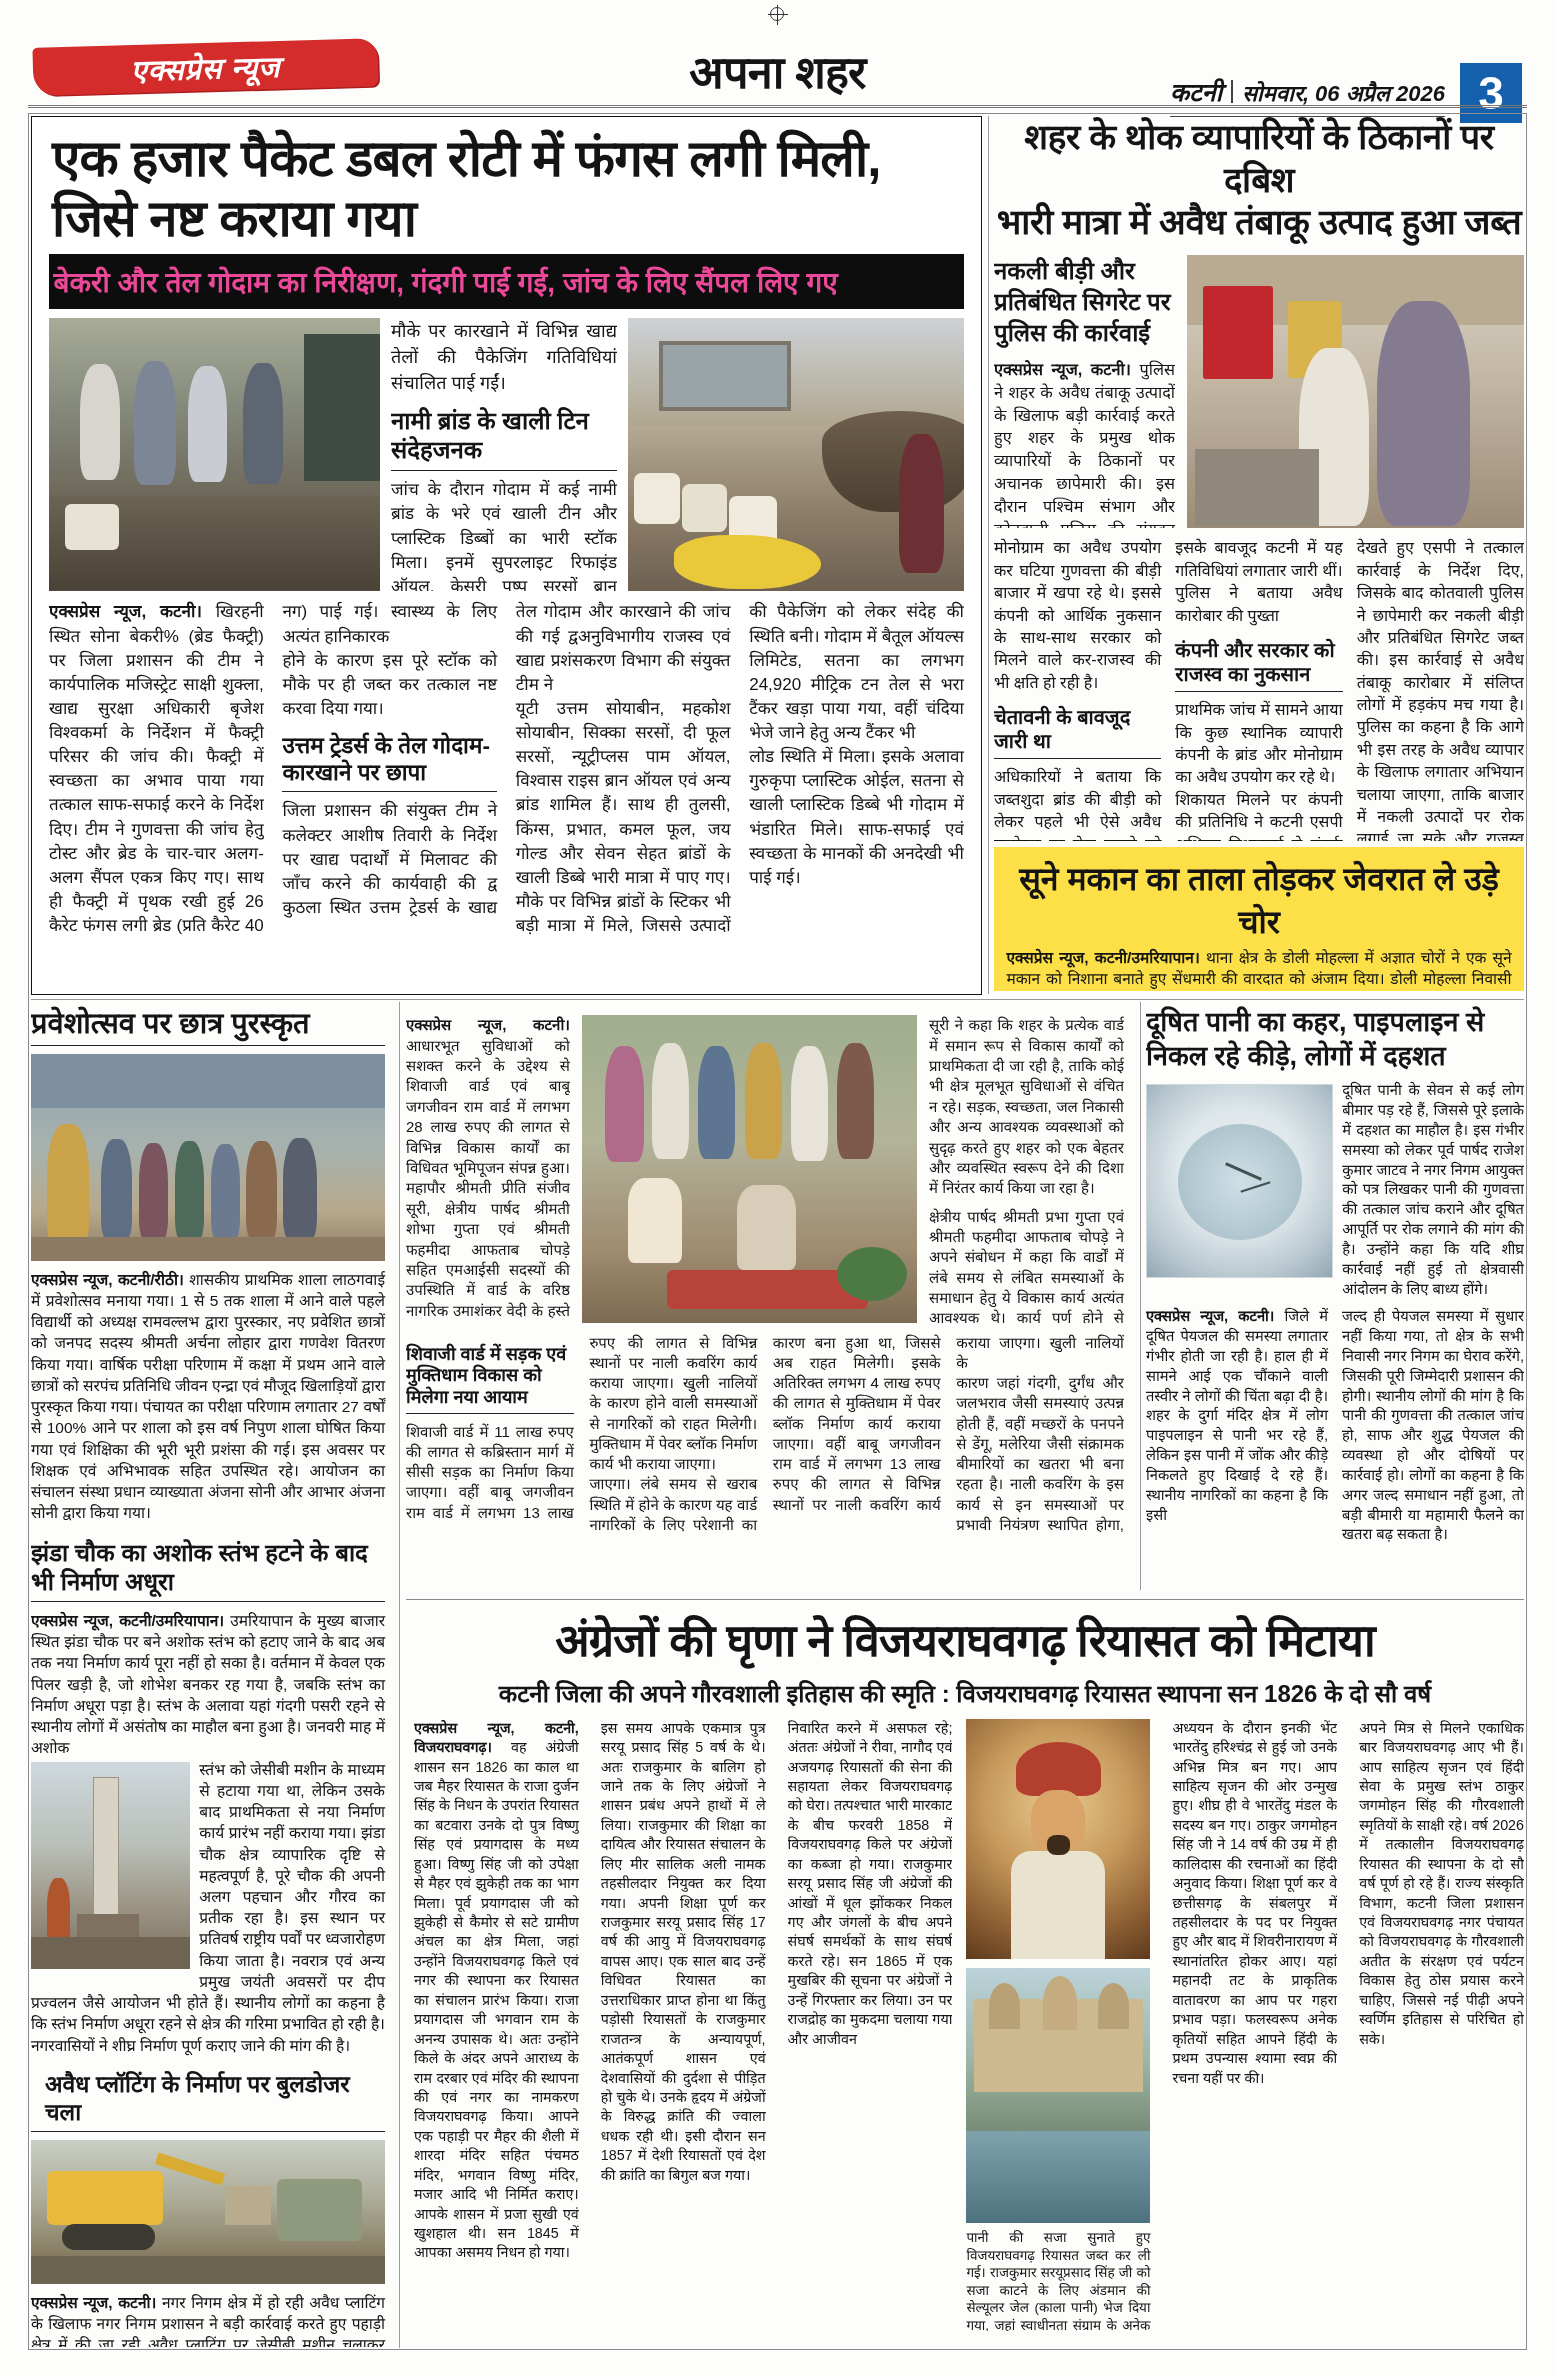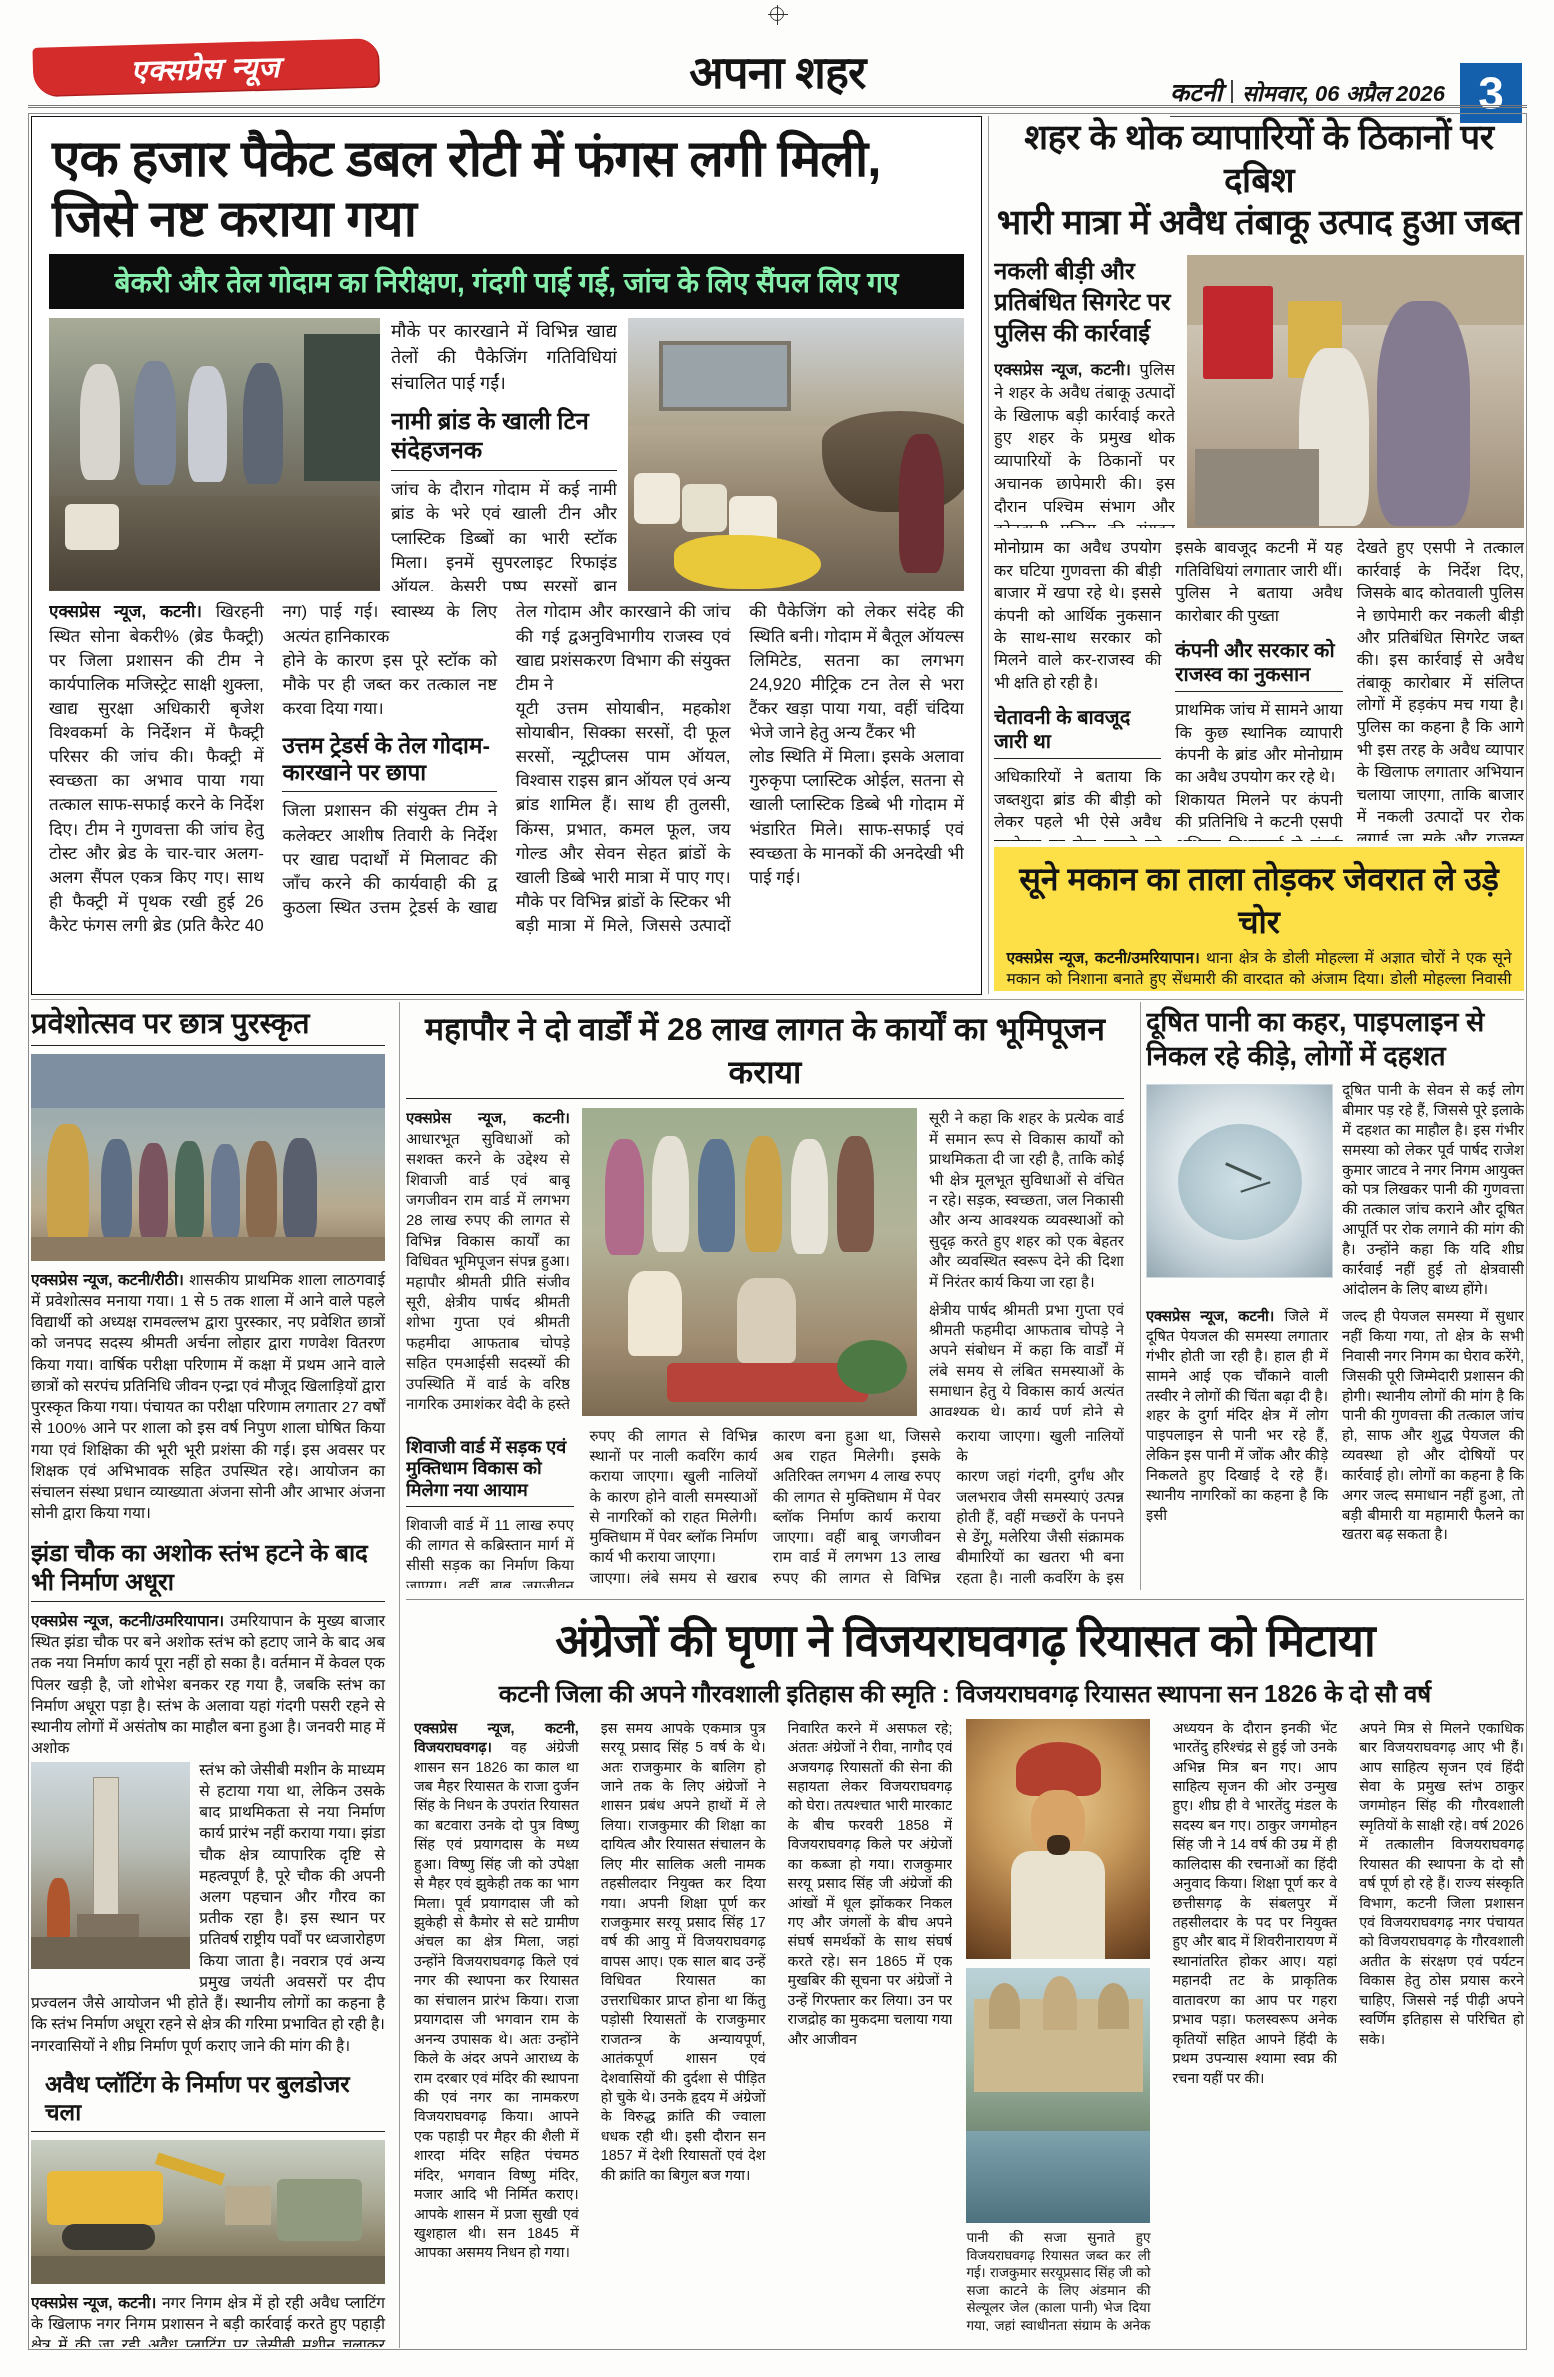--- a/index.html
+++ b/index.html
@@ -47,21 +47,21 @@
   .ph-fort { background:linear-gradient(180deg,#bcd2da 0%,#9db7a9 35%,#7d927b 60%,#53707a 85%,#3d5a66 100%); }
   
   .just { text-align:justify; }
   .byline { font-weight:800; }
   p.body { text-align:justify; }
   .subhd { font-weight:800; border-bottom:1.5px solid #222; padding-bottom:4.6px; margin:11px 0 7.7px;
            break-inside:avoid; line-height:1.2; }
   
   .lead { left:31px; top:116px; width:951px; height:879px; border:1.5px solid #111; background:#fff; }
   .lead h1 { margin:12.4px 20px 6.2px; font-size:51px; font-weight:800; line-height:1.16; letter-spacing:-0.8px; }
-  .lead .deck { margin:6.2px 17px; background:#0d0d0d; color:#86efac; text-align:center;
+  .lead .deck { margin:6.2px 17px; background:#0d0d0d; color:#ec4899; text-align:left;
                 font-size:28px; font-weight:700; padding:8.5px 4.6px; }
   .lead .photorow { margin:9.3px 17px 0; display:flex; gap:11px; height:273px; }
   .lead .midcol { width:226px; overflow:hidden; }
   .lead .midcol .intro { font-size:18px; line-height:1.45; }
   .lead .midcol .subhd { font-size:24px; }
   .lead .midcol .after { font-size:17px; line-height:1.42; }
   .lead .cols { margin:9.3px 17px 11px; height:339px; overflow:hidden;
                 column-count:4; column-gap:18.6px; font-size:17px; line-height:1.42; }
   .lead .cols .subhd { font-size:22.5px; }
   
@@ -249,21 +249,20 @@
       <i style="left:124px;top:23px;width:70px;height:12.4px;background:#d8ab32;transform:rotate(18deg);"></i>
       <i style="left:194px;top:46px;width:46px;height:39px;background:#b8ab8e;"></i>
       <i style="left:0;top:116px;width:100%;height:28px;background:#6d6450;"></i>
       <i style="right:23px;top:39px;width:85px;height:62px;background:#8f9a7e;border-radius:6.2px;"></i>
     </div>
     <p class="just"><span class="byline">एक्सप्रेस न्यूज, कटनी।</span> <span>नगर निगम क्षेत्र में हो रही अवैध प्लाटिंग के खिलाफ नगर निगम प्रशासन ने बड़ी कार्रवाई करते हुए पहाड़ी क्षेत्र में की जा रही अवैध प्लाटिंग पर जेसीबी मशीन चलाकर निर्माण कार्यों को ध्वस्त कर दिया। इस दौरान अतिक्रमण प्रभारी माधव सिंह, कॉलोनी सेल एवं अतिक्रमण अमला मौके पर मौजूद रहा। कॉलोनी सेल प्रभारी ने बताया कि बिना अनुमति के भूखंडों का विक्रय कर अवैध निर्माण कराया जा रहा था, जिसकी शिकायतें लगातार मिल रही थीं। टीम ने मौके पर पहुंचकर अवैध निर्माण को हटवाया एवं भविष्य में इस तरह की गतिविधियां नहीं करने की हिदायत दी गई। टीम ने बिना अनुमति विकसित की जा रही कॉलोनियों पर आगे भी सख्त कार्रवाई जारी रखने की बात कही।</span></p>
   </div>
 </div>
 
 <div class="abs mayor">
-  <h2>महापौर ने दो वार्डों में 28 लाख लागत के कार्यों का भूमिपूजन कराया</h2>
   <div class="row">
     <div class="lcol">
       <p class="just"><span class="byline">एक्सप्रेस न्यूज, कटनी।</span> <span>आधारभूत सुविधाओं को सशक्त करने के उद्देश्य से शिवाजी वार्ड एवं बाबू जगजीवन राम वार्ड में लगभग 28 लाख रुपए की लागत से विभिन्न विकास कार्यों का विधिवत भूमिपूजन संपन्न हुआ। महापौर श्रीमती प्रीति संजीव सूरी, क्षेत्रीय पार्षद श्रीमती शोभा गुप्ता एवं श्रीमती फहमीदा आफताब चोपड़े सहित एमआईसी सदस्यों की उपस्थिति में वार्ड के वरिष्ठ नागरिक उमाशंकर वेदी के हस्ते वंदना कराया गया।</span></p>
     </div>
     <div class="ph ph-pujan" style="flex:1; height:308px;">
       <i class="person" style="left:23px;top:31px;width:39px;height:116px;background:#b06a8a;"></i>
       <i class="person" style="left:70px;top:28px;width:37px;height:116px;background:#e5e0d4;"></i>
       <i class="person" style="left:116px;top:31px;width:37px;height:113px;background:#5d7590;"></i>
       <i class="person" style="left:163px;top:28px;width:37px;height:116px;background:#caa24a;"></i>
       <i class="person" style="left:209px;top:31px;width:37px;height:115px;background:#e8e3d8;"></i>

